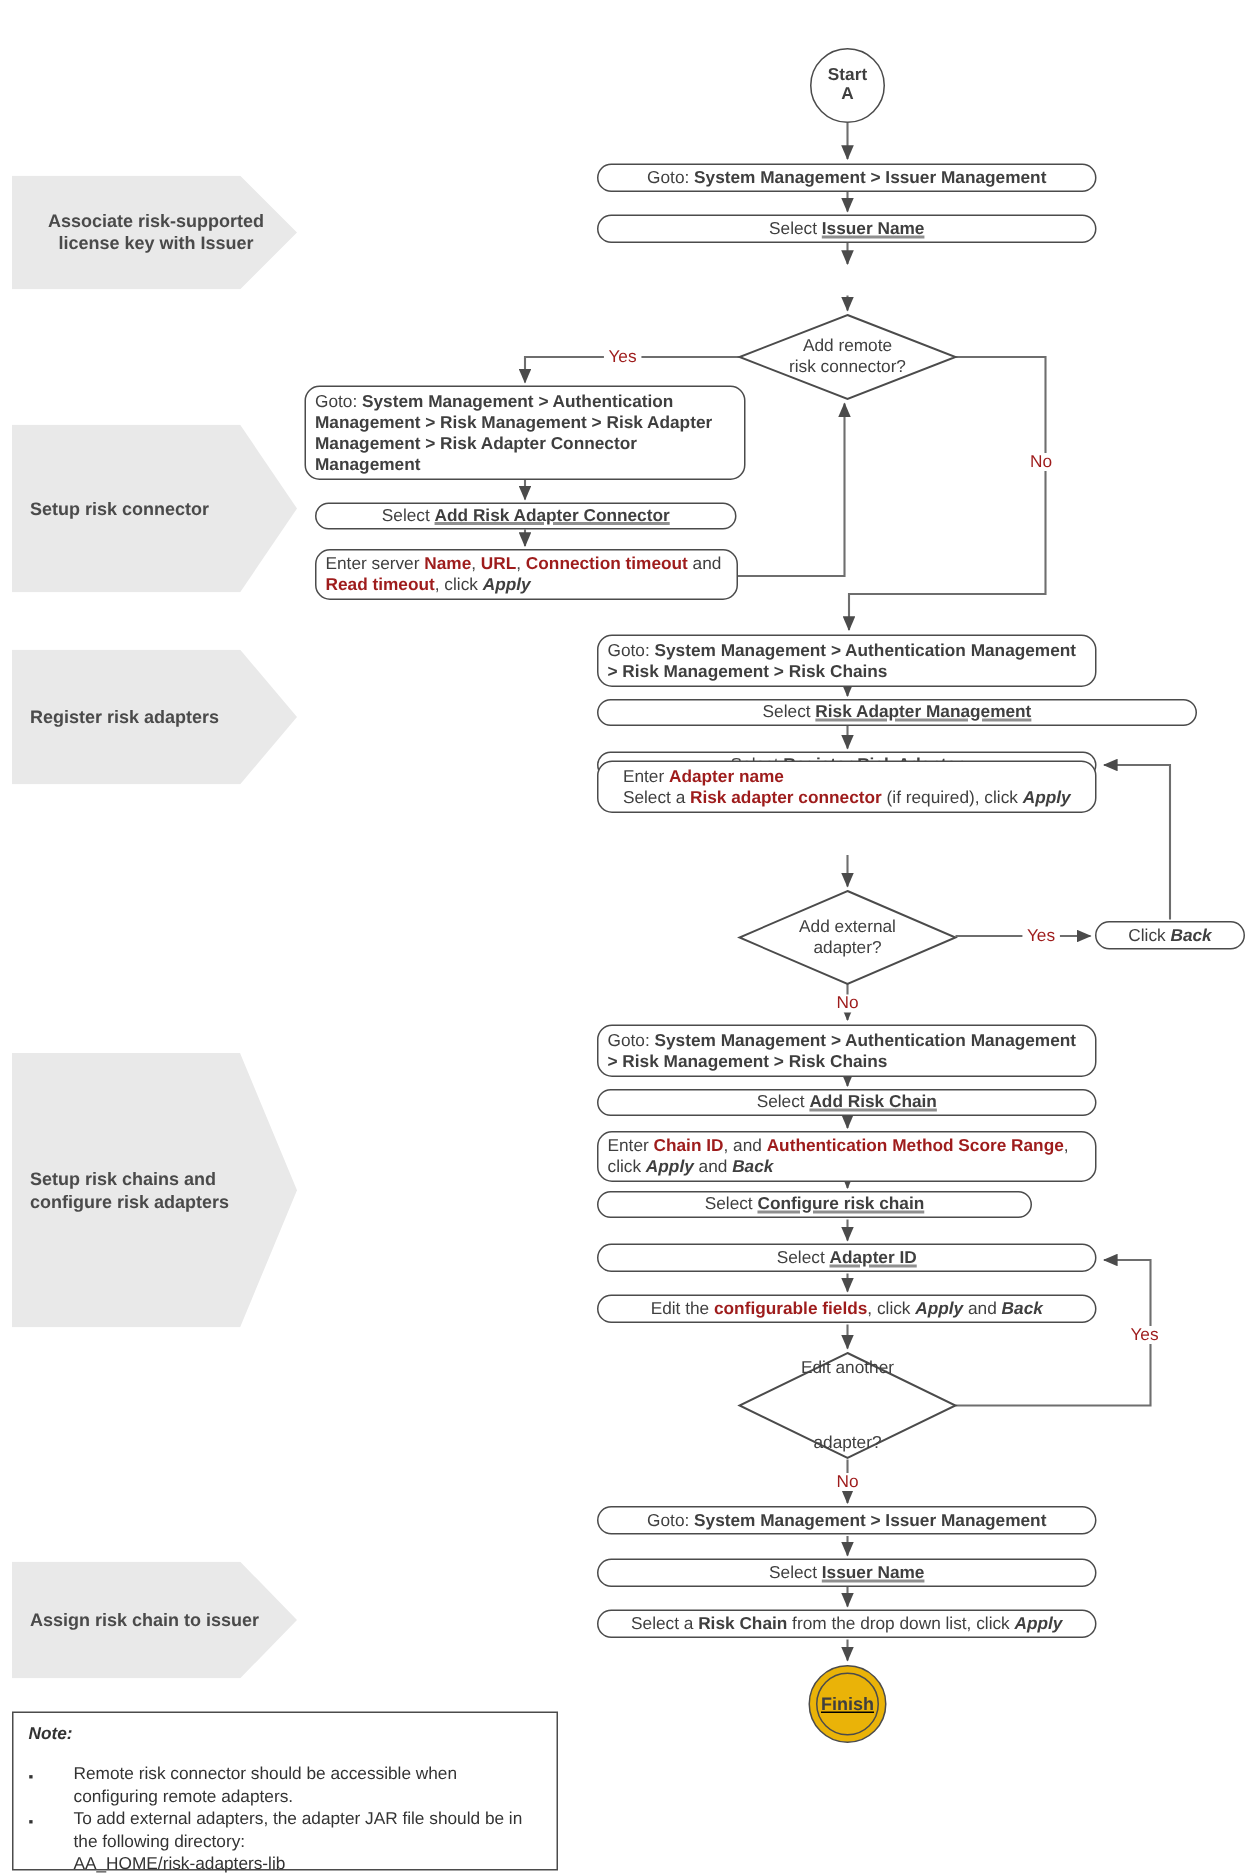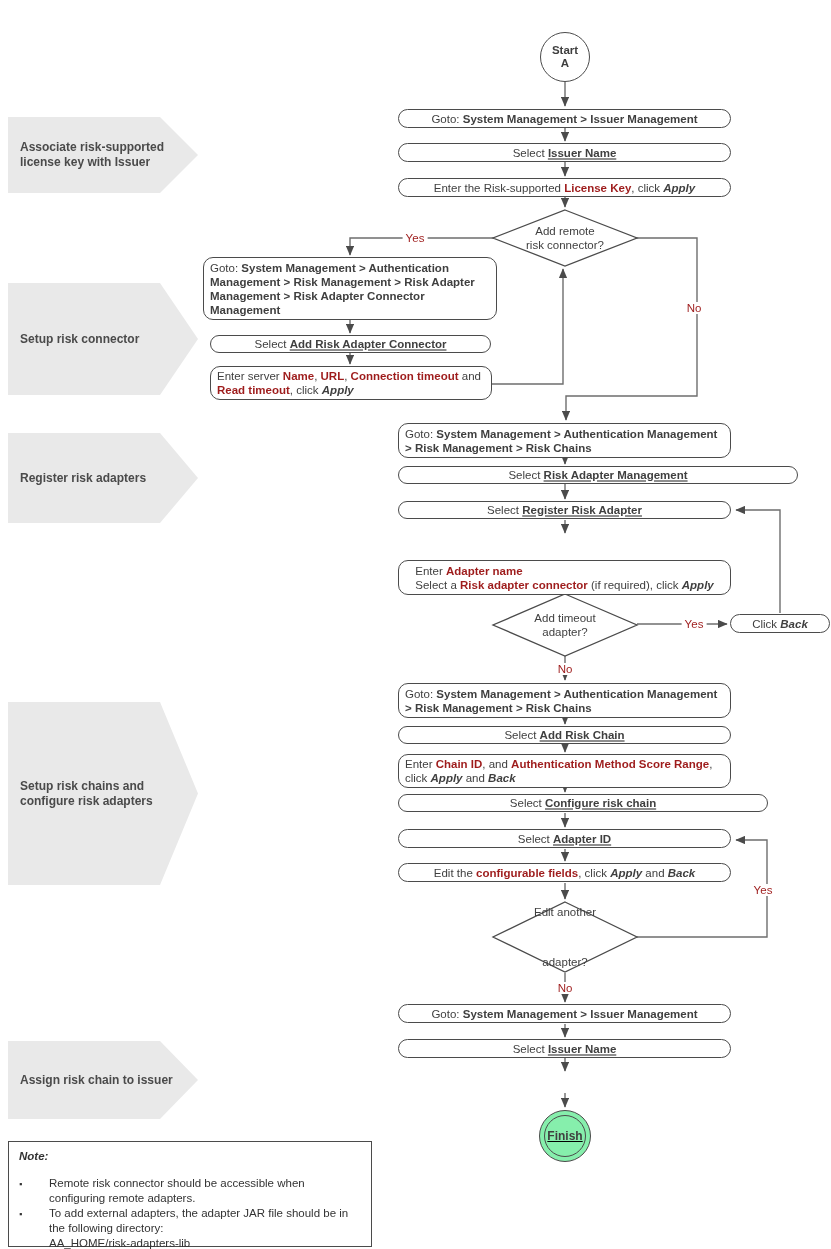--- a/index.html
+++ b/index.html
@@ -23,21 +23,21 @@
         display:flex;flex-direction:column;justify-content:center;align-items:center;
         text-align:left;font-size:11.5px;line-height:14px;color:var(--ink);padding:1px 6px;}
   .seg-n{font-weight:normal;}
   .seg-b{font-weight:bold;}
   .seg-rb{font-weight:bold;color:var(--red);}
   .seg-ib{font-weight:bold;font-style:italic;}
   .seg-ub{font-weight:bold;text-decoration:underline;text-decoration-color:#8f8f8f;text-decoration-thickness:1.5px;}
   .circle{position:absolute;border:1.6px solid var(--border);border-radius:50%;background:#fff;
           display:flex;flex-direction:column;justify-content:center;align-items:center;
           font-weight:bold;color:var(--ink);font-size:11.5px;line-height:13px;}
-  .circle-outer{position:absolute;border:1.6px solid var(--border);border-radius:50%;background:#86efac;
+  .circle-outer{position:absolute;border:1.6px solid var(--border);border-radius:50%;background:#eab308;
           display:flex;justify-content:center;align-items:center;text-decoration:underline;}
   .circle-inner{border:1.4px solid var(--border);border-radius:50%;width:42px;height:42px;
           display:flex;justify-content:center;align-items:center;
           font-weight:bold;color:var(--ink);font-size:12px;}
   .dtext{position:absolute;display:flex;flex-direction:column;justify-content:center;align-items:center;
          text-align:center;font-size:11.5px;line-height:14px;color:var(--ink);}
   .edge-label{position:absolute;transform:translate(-50%,-50%);background:#fff;padding:0 3px;
               color:var(--red);font-size:11.5px;}
   .section-label{position:absolute;left:8px;width:190px;background:var(--label-bg);
                  clip-path:polygon(0 0,80% 0,100% 50%,80% 100%,0 100%);
@@ -98,21 +98,21 @@
   <div class="circle" style="left:540px;top:32px;width:50px;height:50px;">
     <span>Start</span>
     <span>A</span>
   </div>
   <div class="circle-outer" style="left:539px;top:1110px;width:52px;height:52px;">
     <div class="circle-inner">
       <span>Finish</span>
     </div>
   </div>
 
-  <div class="section-label" style="top:117px;height:76px;">
+  <div class="section-label" style="top:117px;height:76px;text-align:center;">
       <span>Associate risk-supported license key with Issuer</span>
     </div>
   <div class="section-label" style="top:283px;height:112px;">
       <span>Setup risk connector</span>
     </div>
   <div class="section-label" style="top:433px;height:90px;">
       <span>Register risk adapters</span>
     </div>
   <div class="section-label" style="top:702px;height:183px;">
       <span>Setup risk chains and configure risk adapters</span>
@@ -120,78 +120,78 @@
   <div class="section-label" style="top:1004px;height:78px;margin-top:37px;">
       <span>Assign risk chain to issuer</span>
     </div>
 
   <div class="node" style="left:398px;top:109px;width:333px;height:19px;">
       <div><span class="seg-n">Goto: </span><span class="seg-b">System Management &gt; Issuer Management</span></div>
     </div>
   <div class="node" style="left:398px;top:143px;width:333px;height:19px;">
       <div><span class="seg-n">Select </span><span class="seg-ub">Issuer Name</span></div>
     </div>
-  <div class="node" style="left:398px;top:178px;width:333px;height:19px;">
-      <div><span class="seg-n">Enter the Risk-supported </span><span class="seg-rb">License Key</span><span class="seg-n">, click </span><span class="seg-ib">Apply</span></div>
-    </div>
   <div class="node" style="left:203px;top:257px;width:294px;height:63px;">
       <div><span class="seg-n">Goto: </span><span class="seg-b">System Management &gt; Authentication Management &gt; Risk Management &gt; Risk Adapter Management &gt; Risk Adapter Connector Management</span></div>
     </div>
   <div class="node" style="left:210px;top:335px;width:281px;height:18px;">
       <div><span class="seg-n">Select </span><span class="seg-ub">Add Risk Adapter Connector</span></div>
     </div>
   <div class="node" style="left:210px;top:366px;width:282px;height:34px;">
       <div><span class="seg-n">Enter server </span><span class="seg-rb">Name</span><span class="seg-n">, </span><span class="seg-rb">URL</span><span class="seg-n">, </span><span class="seg-rb">Connection timeout</span><span class="seg-n"> and </span><span class="seg-rb">Read timeout</span><span class="seg-n">, click </span><span class="seg-ib">Apply</span></div>
     </div>
   <div class="node" style="left:398px;top:423px;width:333px;height:35px;">
       <div><span class="seg-n">Goto: </span><span class="seg-b">System Management &gt; Authentication Management &gt; Risk Management &gt; Risk Chains</span></div>
     </div>
   <div class="node" style="left:398px;top:466px;width:400px;height:18px;">
       <div><span class="seg-n">Select </span><span class="seg-ub">Risk Adapter Management</span></div>
     </div>
   <div class="node" style="left:398px;top:501px;width:333px;height:18px;">
       <div><span class="seg-n">Select </span><span class="seg-ub">Register Risk Adapter</span></div>
     </div>
-  <div class="node" style="left:398px;top:560px;width:333px;height:35px;">
+  <div class="node" style="left:398px;top:507px;width:333px;height:35px;">
       <div><span class="seg-n">Enter </span><span class="seg-rb">Adapter name</span><br><span class="seg-n">Select a </span><span class="seg-rb">Risk adapter connector</span><span class="seg-n"> (if required), click </span><span class="seg-ib">Apply</span></div>
     </div>
   <div class="node" style="left:730px;top:614px;width:100px;height:19px;">
       <div><span class="seg-n">Click </span><span class="seg-ib">Back</span></div>
     </div>
   <div class="node" style="left:398px;top:683px;width:333px;height:35px;">
       <div><span class="seg-n">Goto: </span><span class="seg-b">System Management &gt; Authentication Management &gt; Risk Management &gt; Risk Chains</span></div>
     </div>
   <div class="node" style="left:398px;top:726px;width:333px;height:18px;">
       <div><span class="seg-n">Select </span><span class="seg-ub">Add Risk Chain</span></div>
     </div>
   <div class="node" style="left:398px;top:754px;width:333px;height:34px;">
       <div><span class="seg-n">Enter </span><span class="seg-rb">Chain ID</span><span class="seg-n">, and </span><span class="seg-rb">Authentication Method Score Range</span><span class="seg-n">, click </span><span class="seg-ib">Apply</span><span class="seg-n"> and </span><span class="seg-ib">Back</span></div>
     </div>
-  <div class="node" style="left:398px;top:794px;width:370px;height:18px;">
+  <div class="node" style="left:398px;top:794px;width:290px;height:18px;">
       <div><span class="seg-n">Select </span><span class="seg-ub">Configure risk chain</span></div>
     </div>
   <div class="node" style="left:398px;top:829px;width:333px;height:19px;">
       <div><span class="seg-n">Select </span><span class="seg-ub">Adapter ID</span></div>
     </div>
   <div class="node" style="left:398px;top:863px;width:333px;height:19px;">
       <div><span class="seg-n">Edit the </span><span class="seg-rb">configurable fields</span><span class="seg-n">, click </span><span class="seg-ib">Apply</span><span class="seg-n"> and </span><span class="seg-ib">Back</span></div>
     </div>
   <div class="node" style="left:398px;top:1004px;width:333px;height:19px;">
       <div><span class="seg-n">Goto: </span><span class="seg-b">System Management &gt; Issuer Management</span></div>
     </div>
   <div class="node" style="left:398px;top:1039px;width:333px;height:19px;">
       <div><span class="seg-n">Select </span><span class="seg-ub">Issuer Name</span></div>
+    </div>
+  <div class="node" style="left:398px;top:1073px;width:333px;height:19px;">
+      <div><span class="seg-n">Select a </span><span class="seg-b">Risk Chain</span><span class="seg-n"> from the drop down list, click </span><span class="seg-ib">Apply</span></div>
     </div>
 
   <div class="dtext" style="left:495px;top:218px;width:140px;height:40px;">
     <span>Add remote</span>
     <span>risk connector?</span>
   </div>
   <div class="dtext" style="left:495px;top:605px;width:140px;height:40px;">
-    <span>Add timeout</span>
+    <span>Add external</span>
     <span>adapter?</span>
   </div>
   <div class="dtext" style="left:495px;top:917px;width:140px;height:40px;gap:36px;">
     <span>Edit another</span>
     <span>adapter?</span>
   </div>
 
   <div class="edge-label" style="left:415px;top:238px;">Yes</div>
   <div class="edge-label" style="left:694px;top:308px;">No</div>
   <div class="edge-label" style="left:694px;top:624px;">Yes</div>

